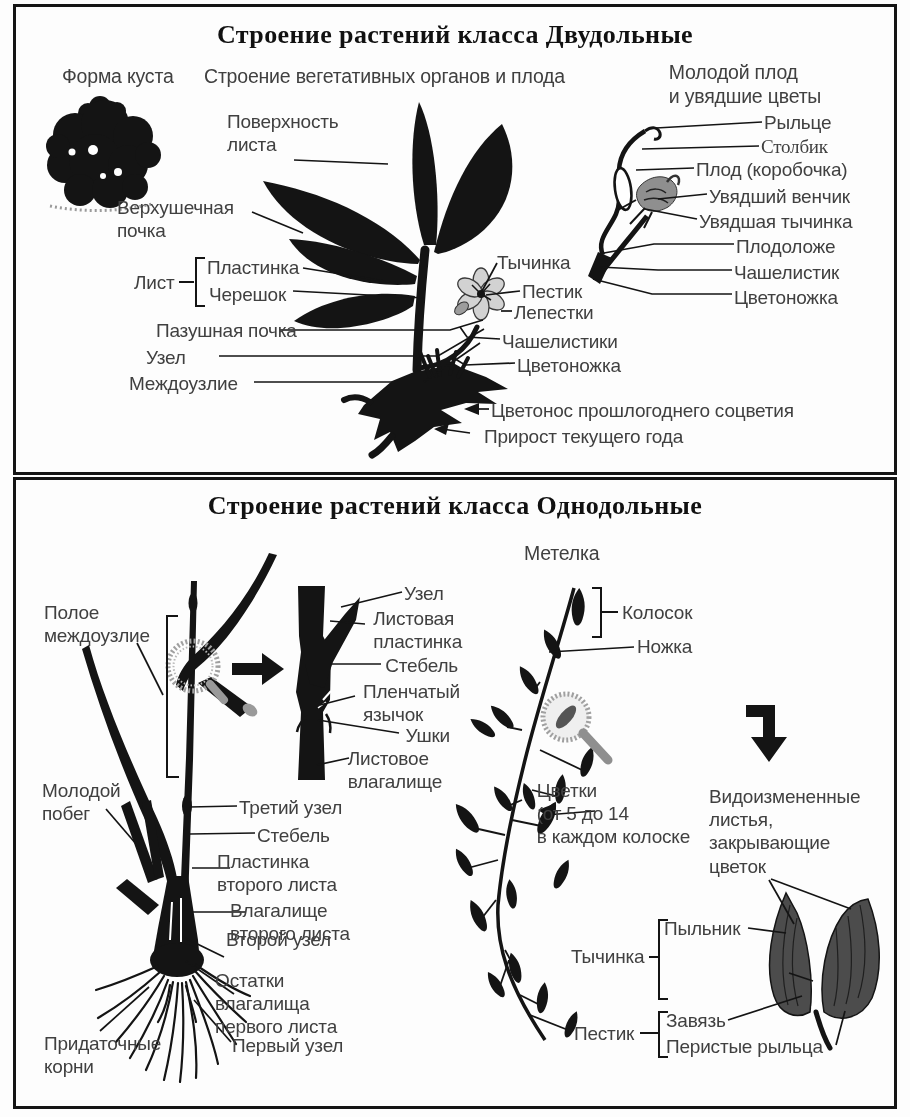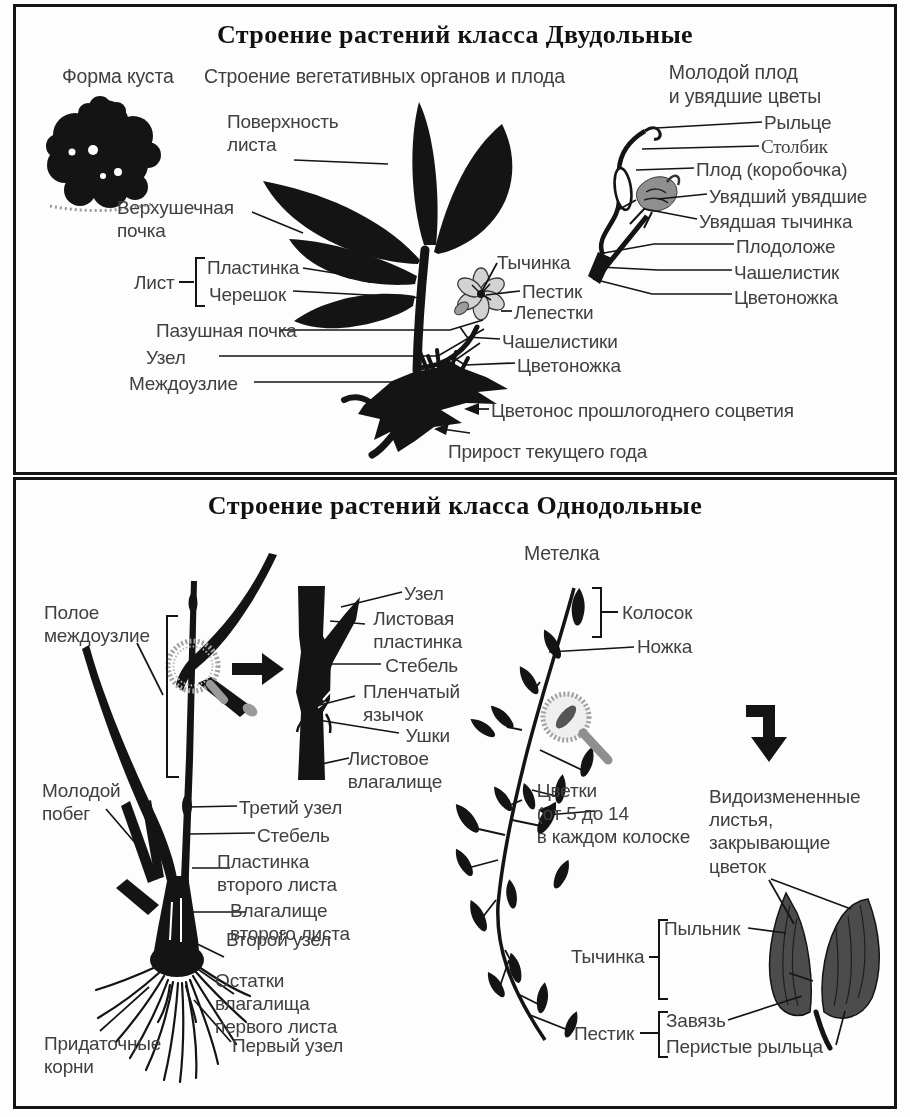--- a/index.html
+++ b/index.html
@@ -310,25 +310,25 @@
       <div class="lbl anchor-l" style="left: 209px; top: 283px;">Черешок</div>
       <div class="lbl anchor-l" style="left: 116px; top: 319px; margin-left: 40px;">Пазушная почка</div>
       <div class="lbl anchor-l" style="left: 146px; top: 346px;">Узел</div>
       <div class="lbl anchor-l" style="left: 129px; top: 372px;">Междоузлие</div>
       <div class="lbl anchor-l" style="left: 497px; top: 251px;">Тычинка</div>
       <div class="lbl anchor-l" style="left: 522px; top: 280px;">Пестик</div>
       <div class="lbl anchor-l" style="left: 514px; top: 301px;">Лепестки</div>
       <div class="lbl anchor-l" style="left: 502px; top: 330px;">Чашелистики</div>
       <div class="lbl anchor-l" style="left: 517px; top: 354px;">Цветоножка</div>
       <div class="lbl anchor-l" style="left: 491px; top: 399px;">Цветонос прошлогоднего соцветия</div>
-      <div class="lbl anchor-l" style="left: 448px; top: 425px; margin-top: 15px;">Прирост текущего года</div>
+      <div class="lbl anchor-l" style="left: 484px; top: 425px;">Прирост текущего года</div>
       <div class="lbl anchor-l" style="left: 764px; top: 111px;">Рыльце</div>
       <div class="lbl anchor-l" style="left: 761px; top: 135px; font-family: Liberation Serif, serif;">Столбик</div>
       <div class="lbl anchor-l" style="left: 696px; top: 158px;">Плод (коробочка)</div>
-      <div class="lbl anchor-l" style="left: 709px; top: 185px;">Увядший увядшие</div>
+      <div class="lbl anchor-l" style="left: 709px; top: 185px;">Увядший венчик</div>
       <div class="lbl anchor-l" style="left: 699px; top: 210px;">Увядшая тычинка</div>
       <div class="lbl anchor-l" style="left: 736px; top: 235px;">Плодоложе</div>
       <div class="lbl anchor-l" style="left: 734px; top: 261px;">Чашелистик</div>
       <div class="lbl anchor-l" style="left: 734px; top: 286px;">Цветоножка</div>
       <div class="lbl anchor-l t-header" style="left: 524px; top: 542px;">Метелка</div>
       <div class="lbl anchor-l" style="left: 44px; top: 601px;">Полое
 междоузлие</div>
       <div class="lbl anchor-l" style="left: 42px; top: 779px;">Молодой
 побег</div>
       <div class="lbl anchor-l" style="left: 239px; top: 796px;">Третий узел</div>

